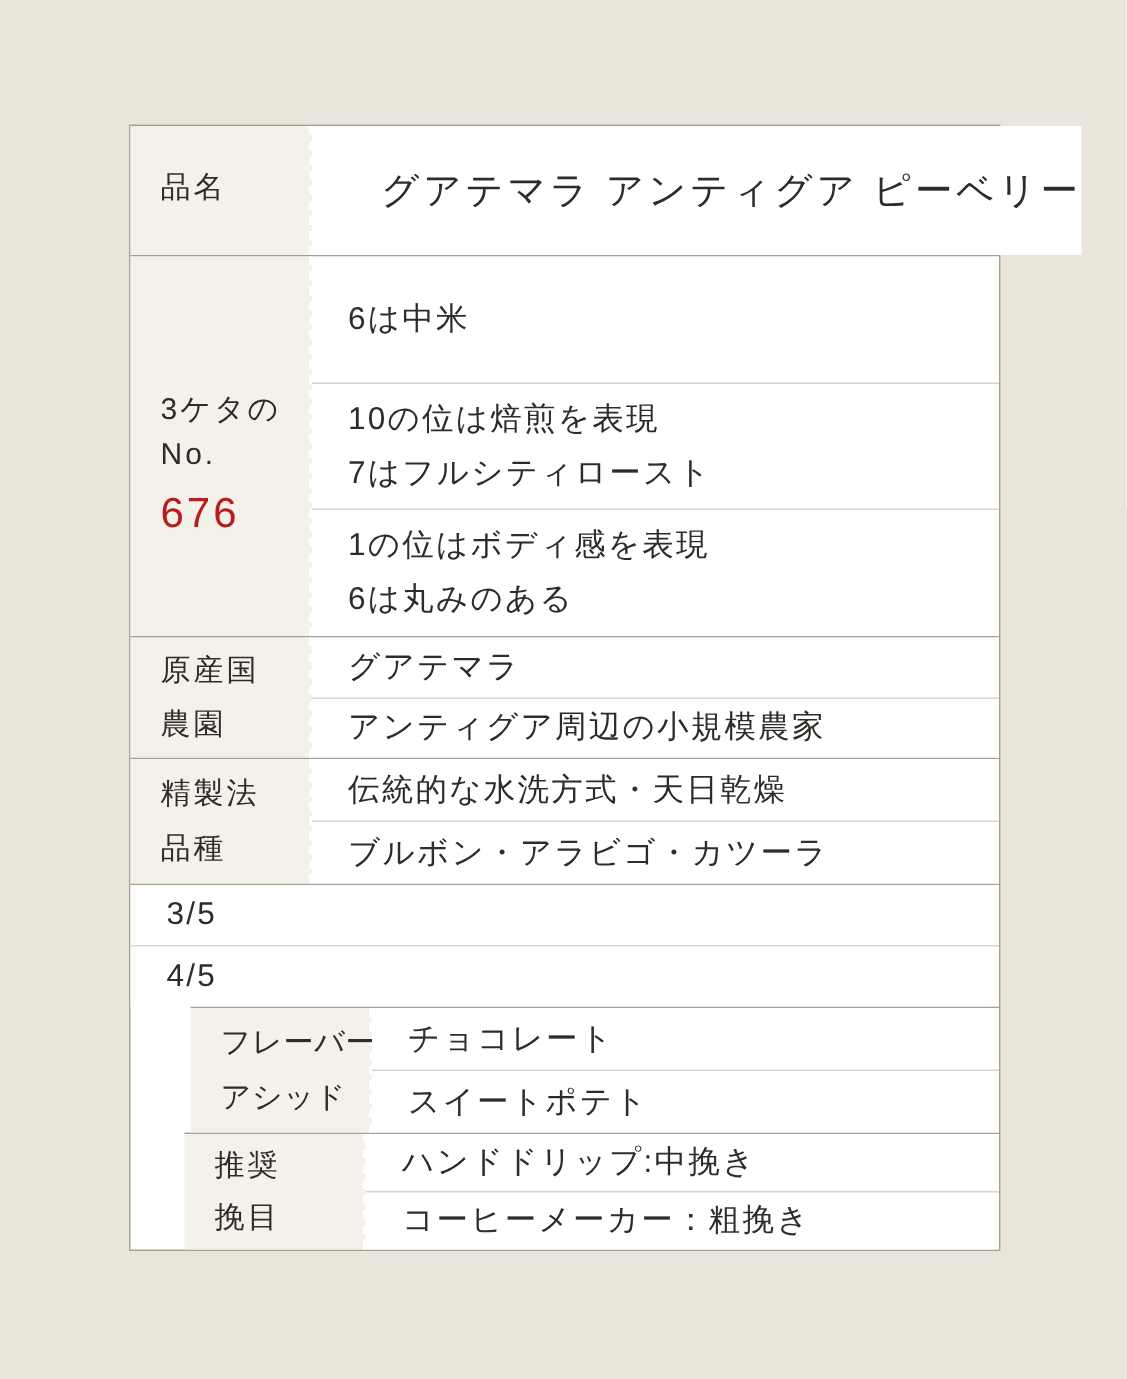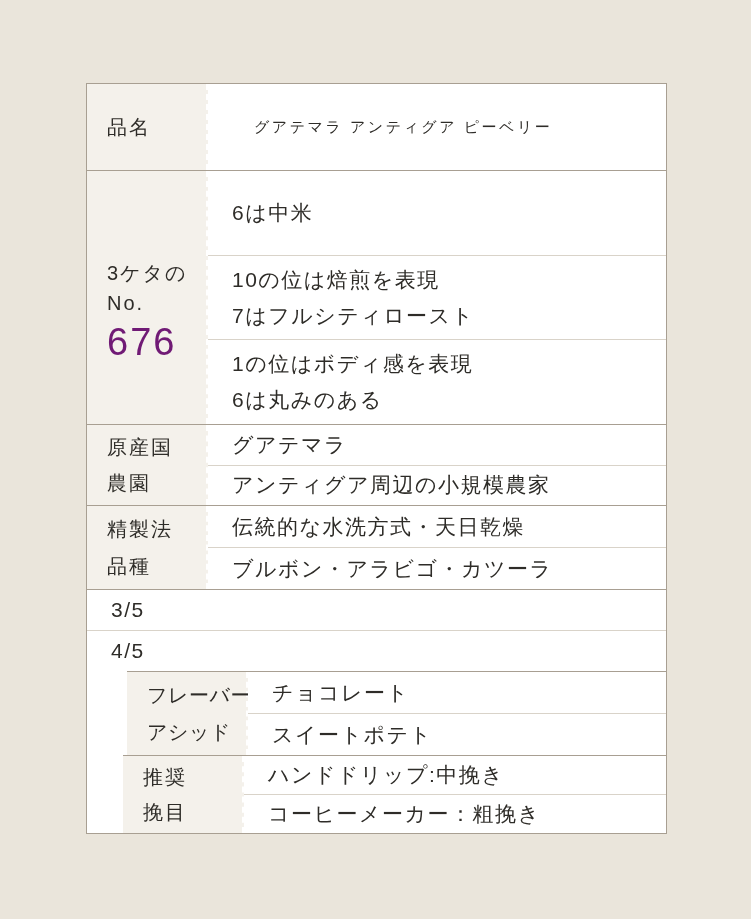--- a/index.html
+++ b/index.html
@@ -30,45 +30,45 @@
   .sec-6 { height:78px;margin-left:36px; }
 
   .label-cell {
     flex:0 0 121px; width:121px;
     background:#F4F1EB;
     border-right:2px dashed #FFFFFF;
     display:flex; flex-direction:column;
     padding-left:20px;
     font-size:20px; letter-spacing:2px;
   }
-  .label-center { justify-content:center; }
+  .label-center { justify-content:center;font-family:Liberation Mono, monospace; }
   .label-split  { justify-content:space-around; padding-top:4px; padding-bottom:4px; }
   .label-pro    { justify-content:center; padding-top:24px; }
   .label-line   { line-height:30px; white-space:nowrap; }
   .label-split .label-line { line-height:24px; }
   .sec-5 .label-cell { letter-spacing:0.5px; }
 
   .pro-number {
-    font-size:38px; letter-spacing:2px; line-height:38px;
-    margin-top:5px; color:#701a75;
+    font-size:28px; letter-spacing:2px; line-height:38px;
+    margin-top:5px; color:#b91c1c;
   }
 
   .value-cell { flex:1 1 auto; display:flex; flex-direction:column; background:#FFFFFF; }
   .vrow {
     flex:1; display:flex; flex-direction:column; justify-content:center;
     padding-left:24px;
     border-top:1px solid #D9D3C9;
   }
   .vrow:first-child { border-top:none; }
   .value-line {
     font-size:21px; letter-spacing:1.5px; line-height:36px;
     white-space:nowrap; color:#2E2C28;
   }
   .sec-0 .vrow { padding-left:46px; }
-  .sec-0 .value-line { font-size:15px; letter-spacing:2.5px; }
+  .sec-0 .value-line { font-size:25px; letter-spacing:2.5px; }
 </style>
 </head>
 <body>
 
 <div class="page">
   <div class="spec-table">
 
     <div class="section sec-0">
       <div class="label-cell label-center">
         <div class="label-line">品名</div>

